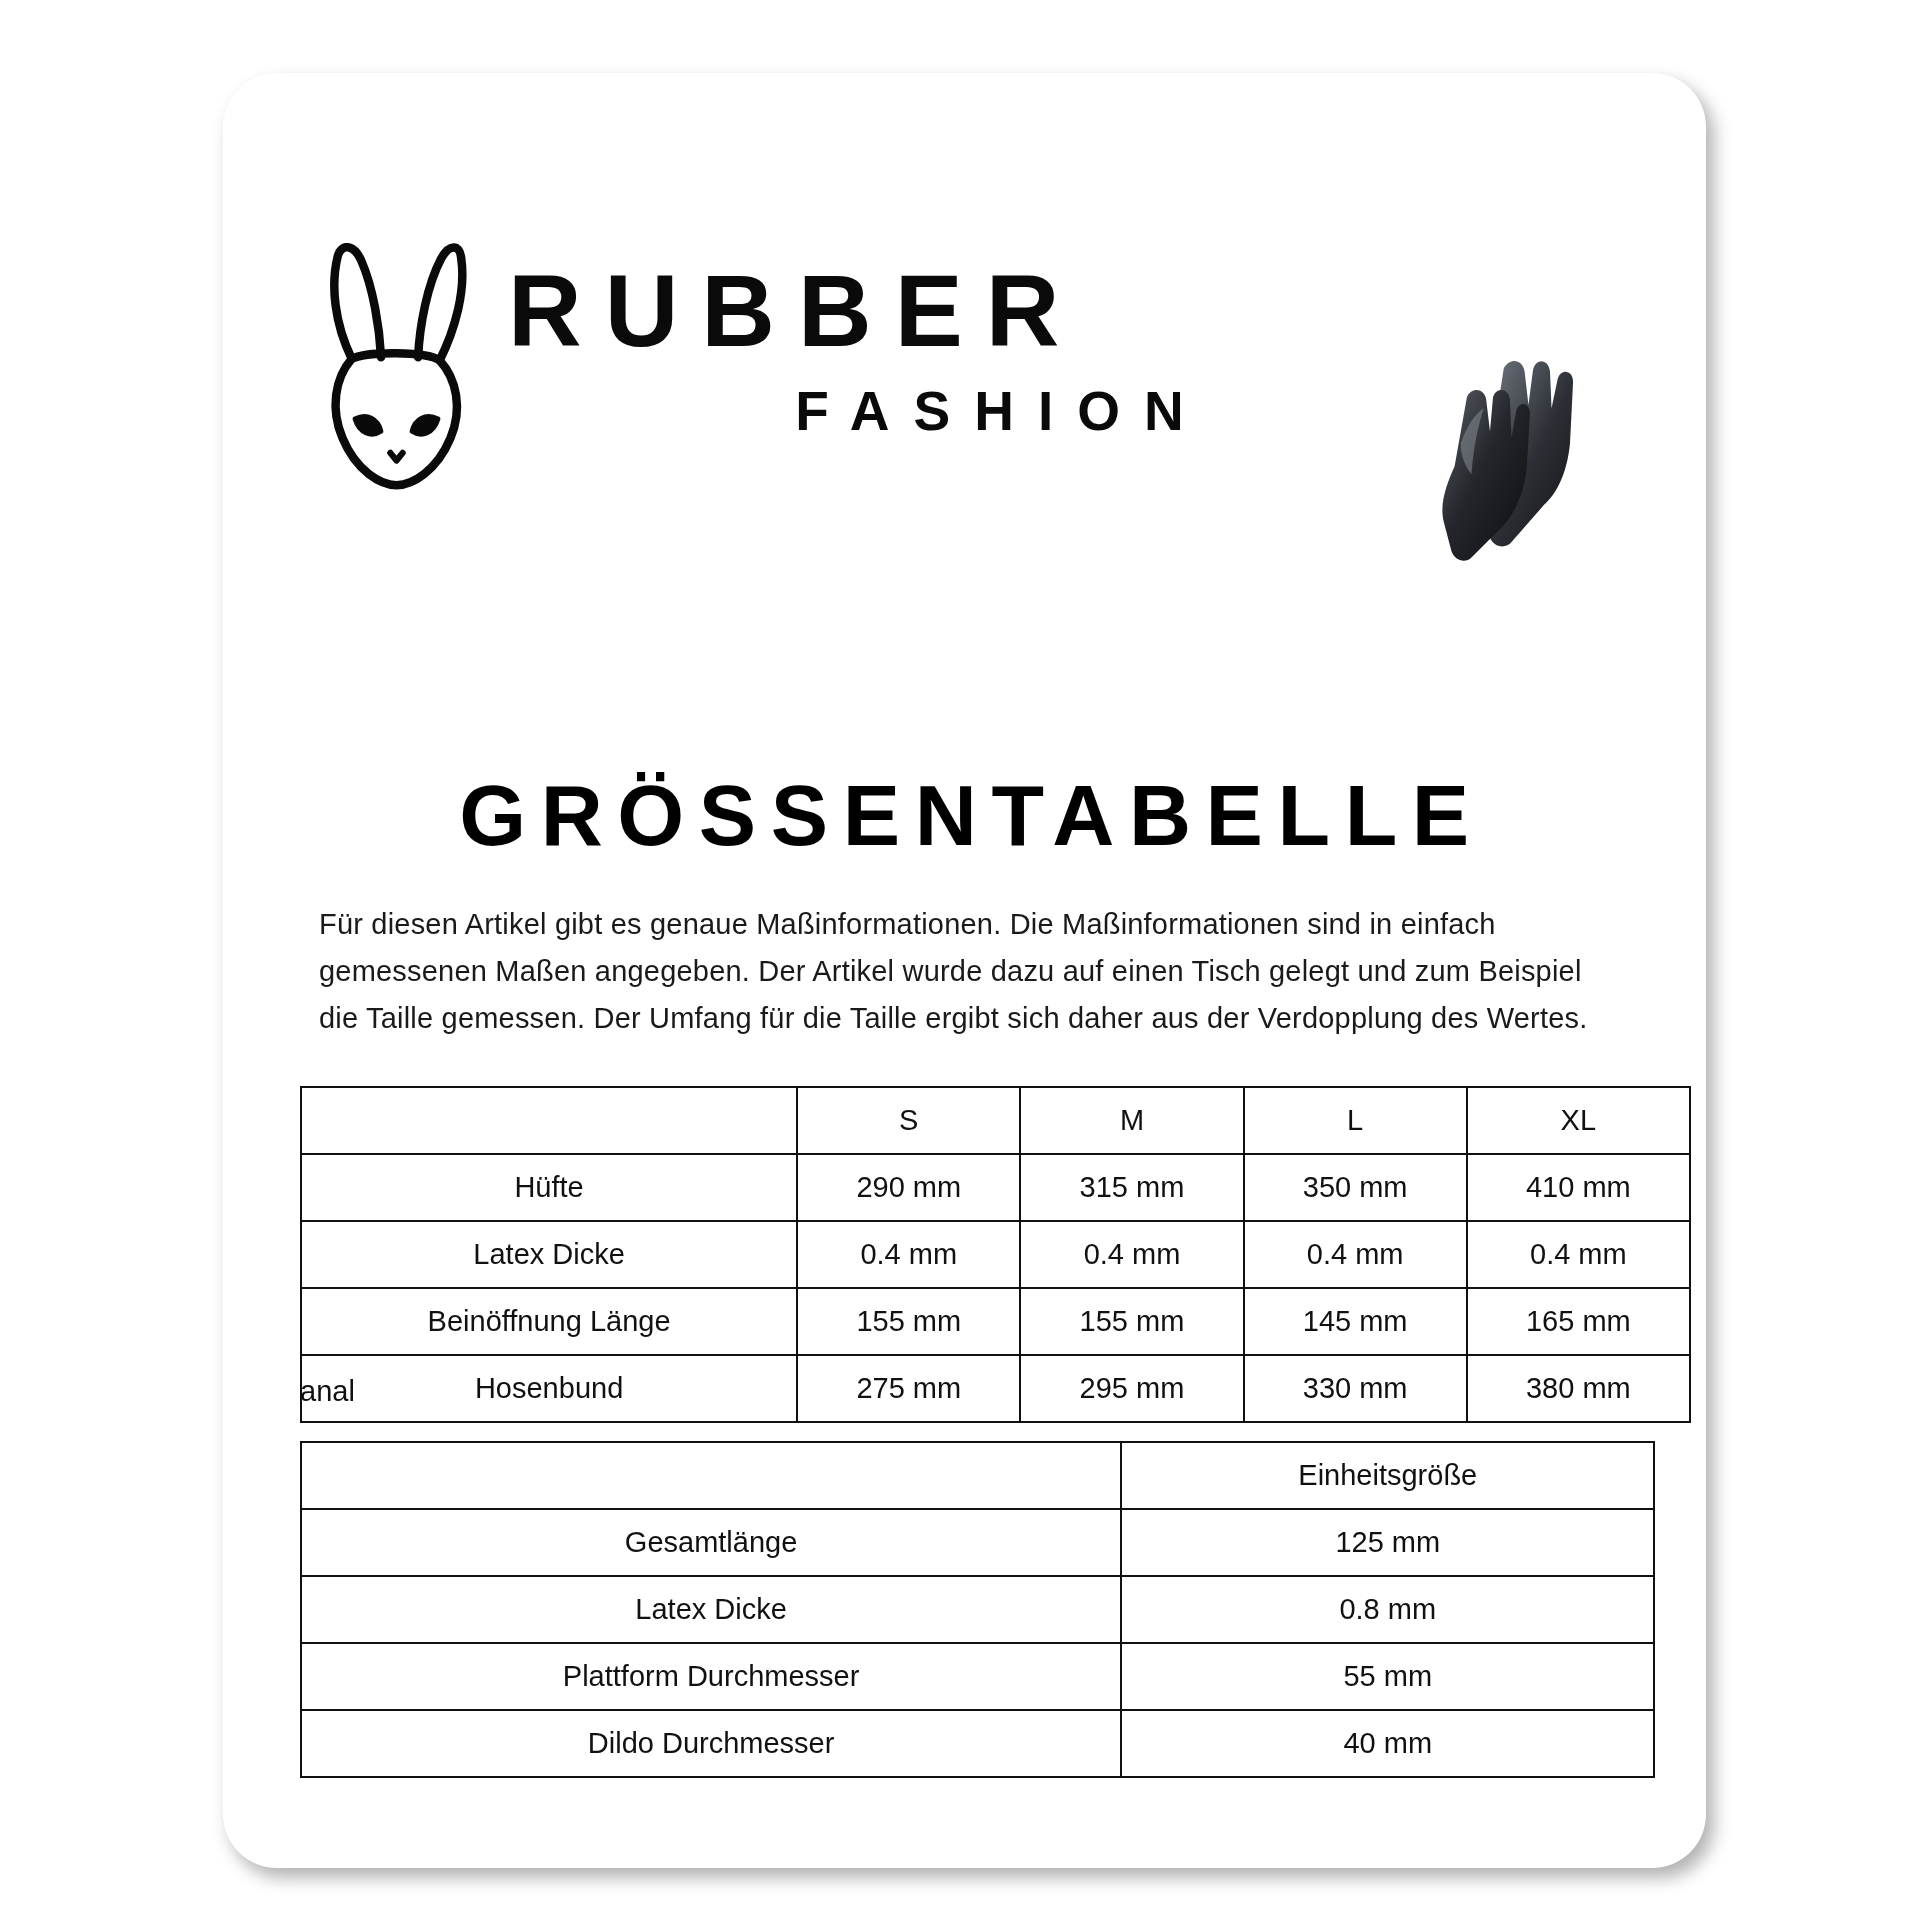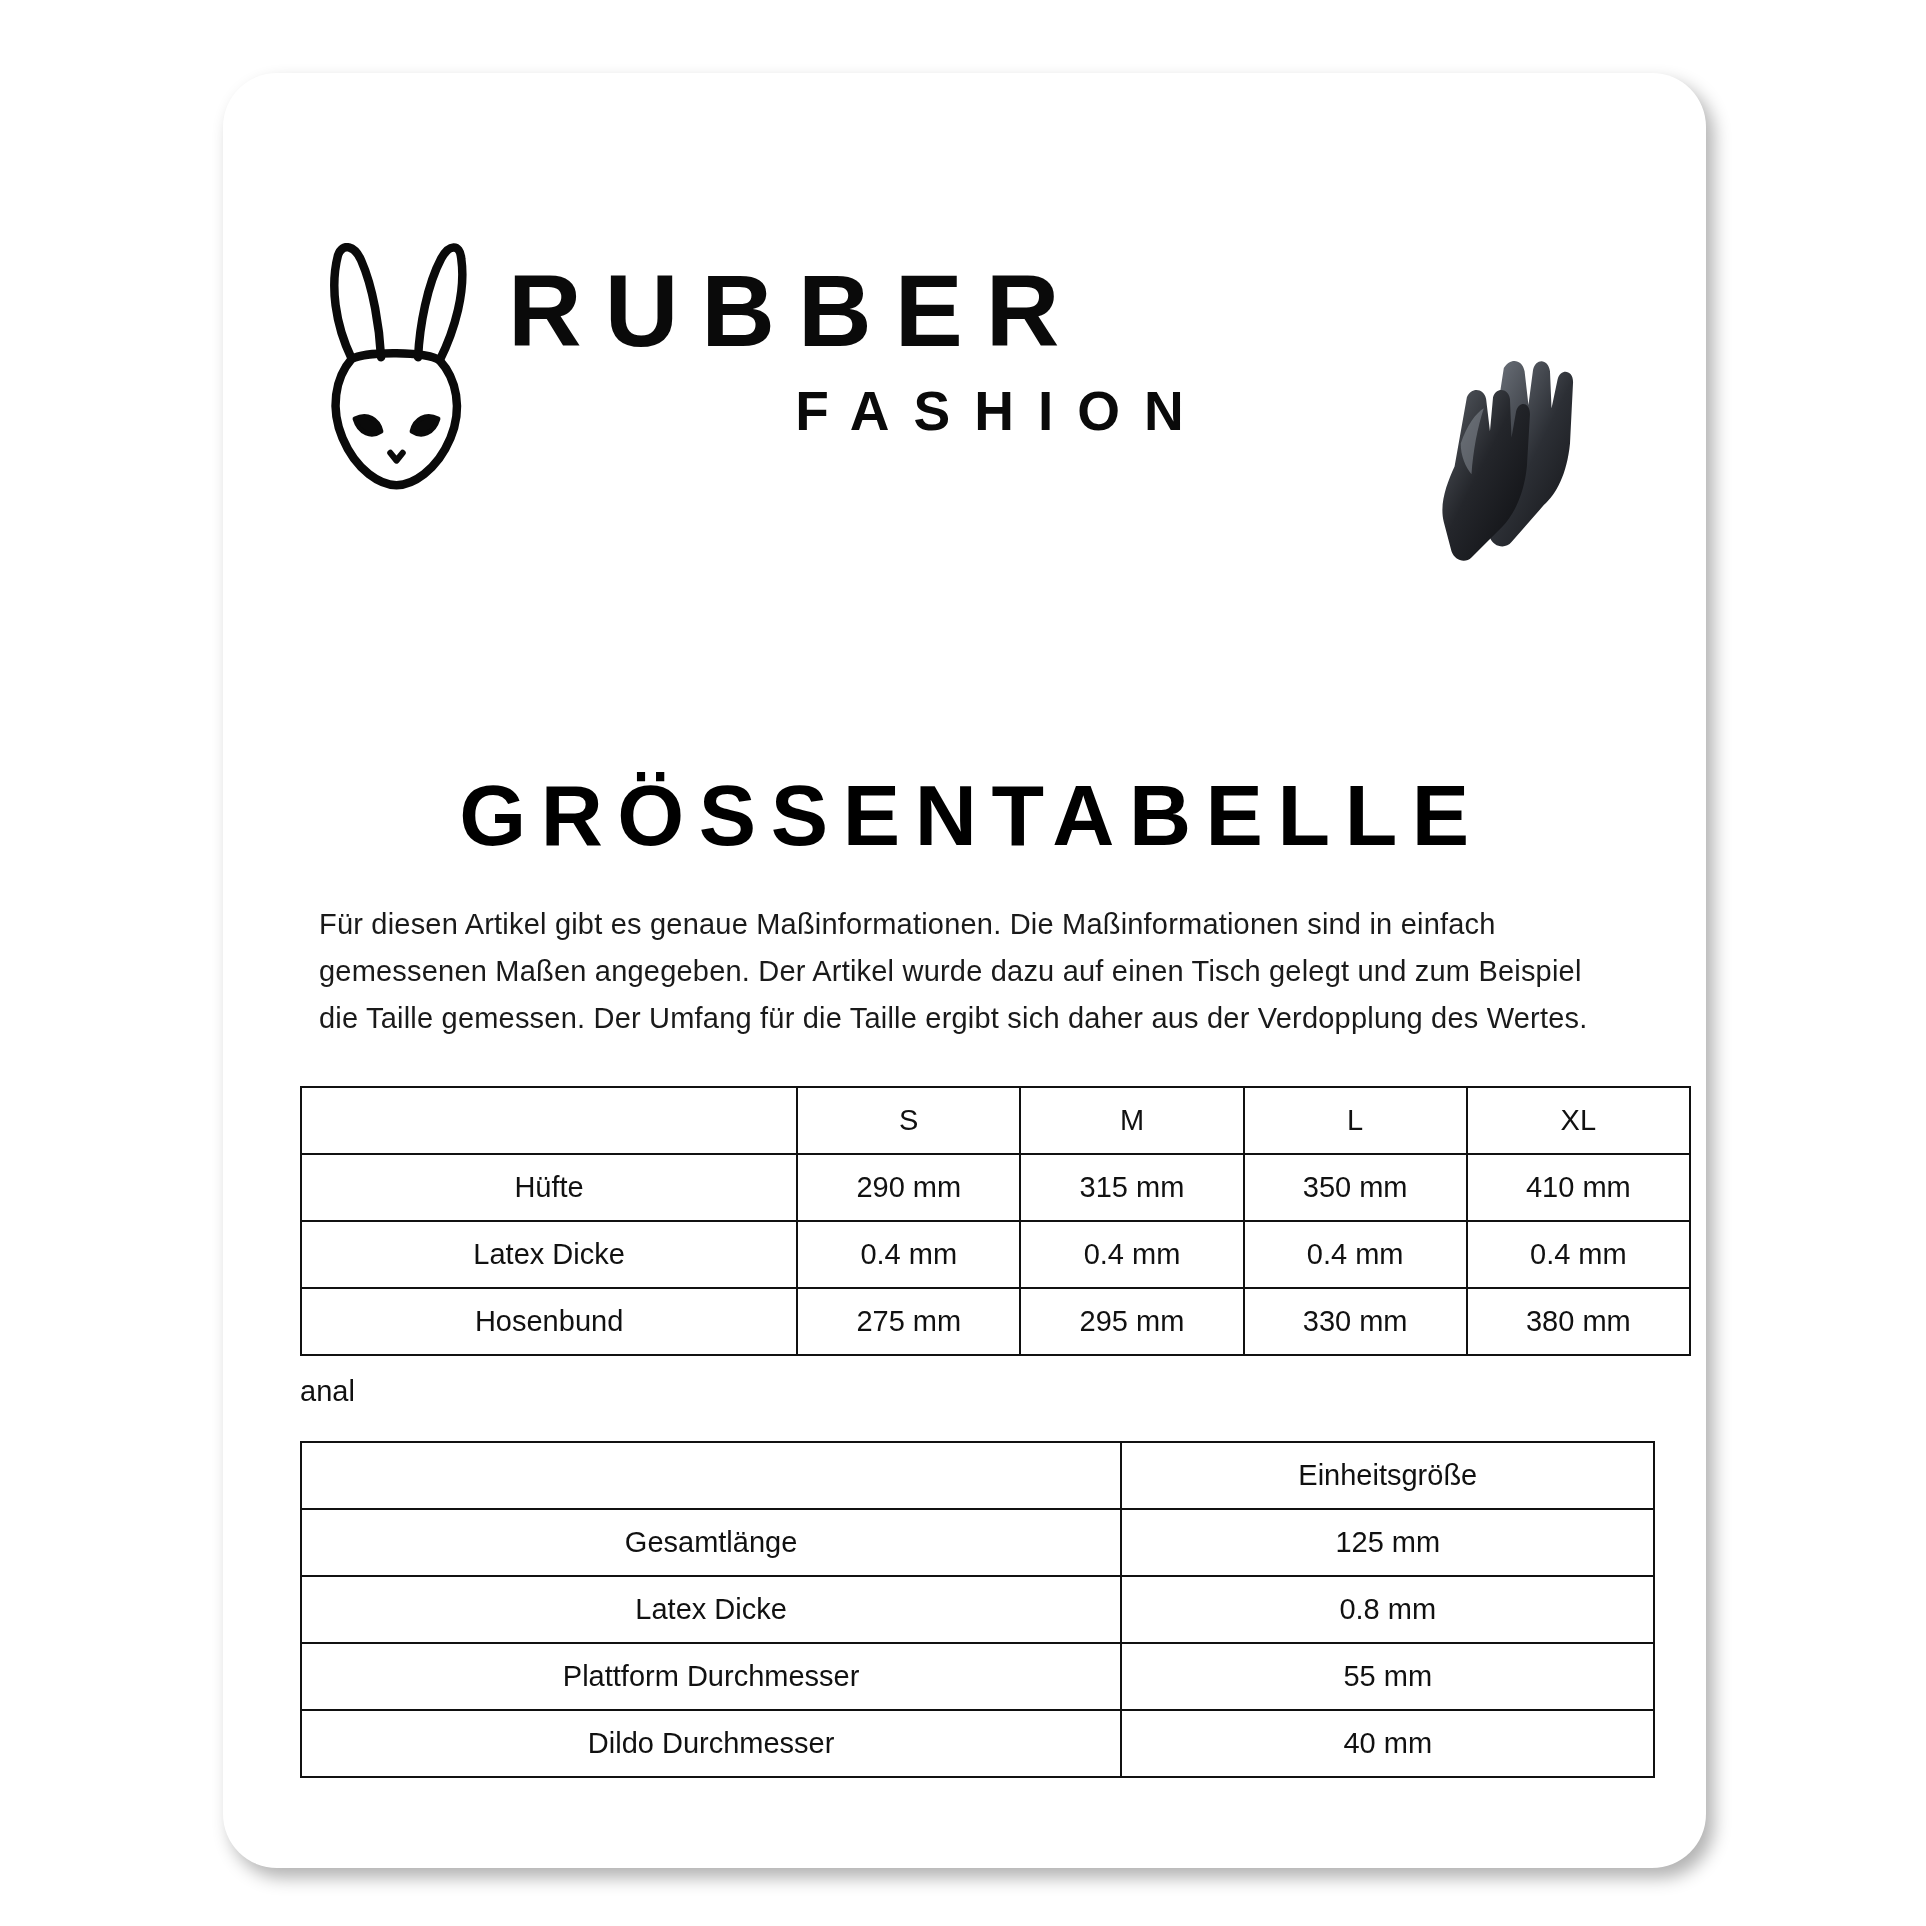--- a/index.html
+++ b/index.html
@@ -268,20 +268,27 @@
             <td class="col-val">410 mm</td>
           </tr>
           <tr>
             <td class="col-label">Latex Dicke</td>
             <td class="col-val">0.4 mm</td>
             <td class="col-val">0.4 mm</td>
             <td class="col-val">0.4 mm</td>
             <td class="col-val">0.4 mm</td>
           </tr>
           <tr>
+            <td class="col-label">Beinöffnung Länge</td>
+            <td class="col-val">155 mm</td>
+            <td class="col-val">155 mm</td>
+            <td class="col-val">145 mm</td>
+            <td class="col-val">165 mm</td>
+          </tr>
+          <tr>
             <td class="col-label">Hosenbund</td>
             <td class="col-val">275 mm</td>
             <td class="col-val">295 mm</td>
             <td class="col-val">330 mm</td>
             <td class="col-val">380 mm</td>
           </tr>
         </tbody>
       </table>
 
       <div class="mid-note">anal</div>

